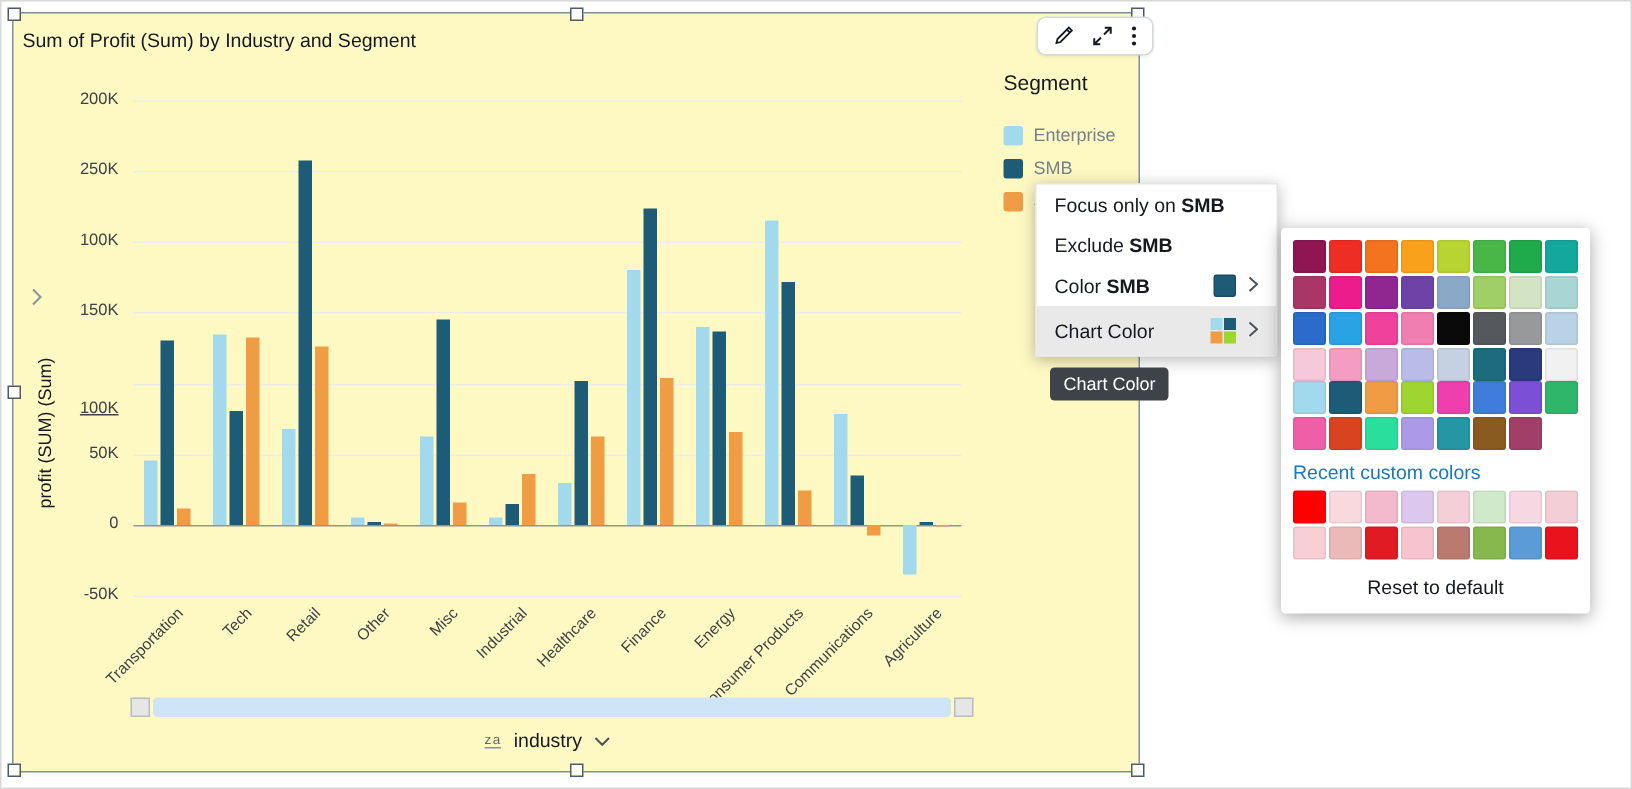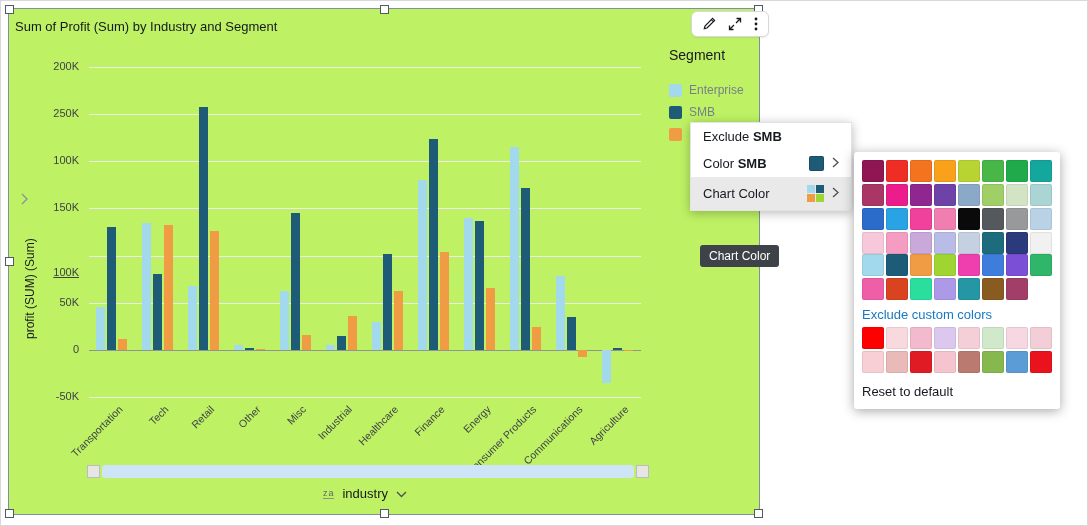--- a/index.html
+++ b/index.html
@@ -3,21 +3,21 @@
 <meta charset="utf-8">
 <style>
   html,body{margin:0;padding:0;}
   .stage{
     position:relative; width:1088px; height:526px; overflow:hidden;
     background:#ffffff; font-family:"Liberation Sans","DejaVu Sans",sans-serif;
     color:#16191f; box-shadow: inset 0 0 0 1px #d8d8d8;
   }
   
   .widget{position:absolute; left:8px; top:8px; width:750px; height:505px;
-    border:1px solid #7f8ea0; background:#bef264;}
+    border:1px solid #7f8ea0; background:#fef9c3;}
   .handle{position:absolute; width:7px; height:7px; background:#fff; border:1px solid #4e5a66; z-index:6;}
   .h-tl{left:-4px;top:-4px}.h-tm{left:371px;top:-4px}.h-tr{right:-4px;top:-4px}
   .h-ml{left:-4px;top:248px}.h-mr{right:-4px;top:248px}
   .h-bl{left:-4px;bottom:-4px}.h-bm{left:371px;bottom:-4px}.h-br{right:-4px;bottom:-4px}
   .toolbar{position:absolute; right:-10px; top:2px; background:#fff; border:1px solid #d4d9dd;
     border-radius:6px; display:flex; align-items:center; gap:12px; padding:5px 10px; z-index:7;
     box-shadow:0 1px 2px rgba(0,0,0,.08);}
   .toolbar svg{display:block;}
   
   .chart-title{position:absolute; left:6px; top:10px; font-size:13px; color:#16191f;}
@@ -61,21 +61,21 @@
   
   .qtooltip{position:absolute; left:700px; top:245px; background:#3d4349; color:#fff;
     font-size:12px; padding:4px 9px; border-radius:3px; z-index:21;}
   
   .color-panel{position:absolute; left:854px; top:152px; width:190px; padding:8px; background:#fff;
     z-index:22; box-shadow:0 2px 12px rgba(0,0,0,.35); border-radius:3px;}
   .grid{display:flex; flex-wrap:wrap; gap:2px;}
   .swatch{width:22px; height:22px; border-radius:2px; box-shadow:inset 0 0 0 1px rgba(0,0,0,.07); cursor:pointer;}
   .panel-label{color:#1778c2; font-size:13px; margin:7px 0 5px;}
   .panel-link{color:#1778c2; font-size:13px; margin:9px 0 3px; cursor:pointer;}
-  .panel-reset{color:#16191f; font-size:13px; margin:11px 0 2px; cursor:pointer;}
+  .panel-reset{color:#16191f; font-size:13px; margin:11px 0 2px; cursor:pointer;text-align:center;}
 </style>
 </head>
 <body>
 
 <div class="stage">
 
   <div class="widget">
 
     <div class="handle h-tl"></div>
     <div class="handle h-tm"></div>
@@ -237,20 +237,23 @@
       <span>industry</span>
       <span>
         <svg width="11" height="7" viewBox="0 0 11 7">
             <path d="M1 1l4.5 4.5L10 1" fill="none" stroke="#4a5056" stroke-width="1.3"></path>
           </svg>
       </span>
     </div>
   </div>
 
   <div class="ctx-menu">
+      <div class="menu-item">
+        <span class="mi-label">Focus only on <b>SMB</b></span>
+      </div>
       <div class="menu-item">
         <span class="mi-label">Exclude <b>SMB</b></span>
       </div>
       <div class="menu-item">
         <span class="mi-label">Color <b>SMB</b></span>
         <div class="mi-right">
           <div class="mi-swatch" style="background: rgb(30, 91, 119);"></div>
           <span><svg width="7" height="11" viewBox="0 0 7 11">
               <path d="M1 1l5 4.5L1 10" fill="none" stroke="#4a5056" stroke-width="1.3"></path>
             </svg></span>
@@ -319,21 +322,21 @@
         <div class="swatch" style="background: rgb(123, 79, 214);"></div>
         <div class="swatch" style="background: rgb(47, 182, 106);"></div>
         <div class="swatch" style="background: rgb(239, 95, 167);"></div>
         <div class="swatch" style="background: rgb(217, 67, 31);"></div>
         <div class="swatch" style="background: rgb(42, 223, 157);"></div>
         <div class="swatch" style="background: rgb(172, 154, 232);"></div>
         <div class="swatch" style="background: rgb(37, 150, 164);"></div>
         <div class="swatch" style="background: rgb(138, 91, 32);"></div>
         <div class="swatch" style="background: rgb(162, 63, 104);"></div>
       </div>
-    <div class="panel-label">Exclude custom colors</div>
+    <div class="panel-label">Recent custom colors</div>
     <div class="grid">
         <div class="swatch" style="background: rgb(254, 0, 0);"></div>
         <div class="swatch" style="background: rgb(247, 217, 222);"></div>
         <div class="swatch" style="background: rgb(243, 185, 204);"></div>
         <div class="swatch" style="background: rgb(220, 200, 238);"></div>
         <div class="swatch" style="background: rgb(245, 207, 216);"></div>
         <div class="swatch" style="background: rgb(207, 233, 202);"></div>
         <div class="swatch" style="background: rgb(247, 215, 226);"></div>
         <div class="swatch" style="background: rgb(243, 206, 214);"></div>
         <div class="swatch" style="background: rgb(247, 207, 212);"></div>

